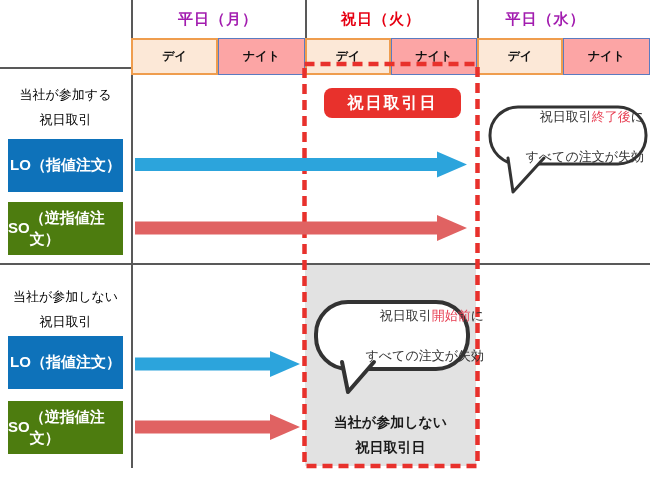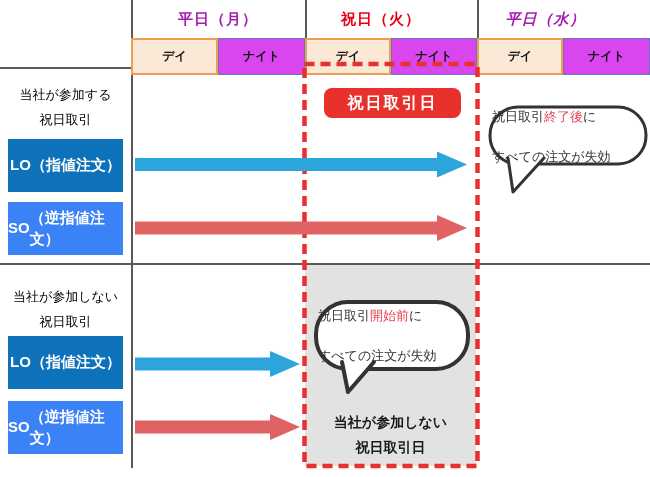--- a/index.html
+++ b/index.html
@@ -11,60 +11,60 @@
   
   .vline{width:1.5px;background:#595959;}
   .hline{height:1.5px;background:#595959;}
   
   .col-head{top:0;height:38px;display:flex;align-items:center;justify-content:center;
     font-size:15px;font-weight:bold;color:#a21caf;letter-spacing:1px;}
   .col-head.holiday{color:#e60012;}
   .subcell{top:38px;height:37px;display:flex;align-items:center;justify-content:center;
     font-size:12px;font-weight:bold;color:#111;}
   .day-cell{background:#fce8d7;border:2px solid #ef9d4e;}
-  .night-cell{background:#d946ef;border:1px solid #5b7bc0;}
+  .night-cell{background:#fca5a5;border:1px solid #5b7bc0;}
   
   .sec-label{left:0;width:131px;text-align:center;font-size:13px;color:#000000;line-height:25px;}
   
   .order-box{left:8px;width:115px;height:53px;display:flex;
     align-items:center;justify-content:center;color:#fff;font-weight:bold;line-height:1.35;}
   .order-box .l1{font-size:15px;}
   .order-box .l2{font-size:15px;}
   .lo{background:#0e72ba;}
-  .so{background:#3b82f6;}
+  .so{background:#4d7c0f;}
   
   .badge{left:324px;top:88px;width:137px;height:30px;background:#e8312c;border-radius:8px;
     display:flex;align-items:center;justify-content:center;color:#fff;font-size:16px;
     font-weight:bold;letter-spacing:2px;}
   
   .gray-box{left:305px;top:265px;width:171px;height:201px;background:#e2e2e2;}
   .gray-box-text{left:305px;width:171px;text-align:center;font-weight:bold;font-size:14px;
     color:#1a1a1a;line-height:25px;}
   
-  .bubble-text{display:flex;flex-direction:column;align-items:flex-start;justify-content:center;
+  .bubble-text{display:flex;flex-direction:column;align-items:flex-end;justify-content:center;
     font-size:13px;color:#333;line-height:19px;text-align:center;gap:21px;}
   .hl{color:#e73e52;}
   svg{position:absolute;left:0;top:0;}
 </style>
 </head>
 <body>
 
 <div class="canvas">
 
   <div class="abs gray-box"></div>
 
   <div class="abs vline" style="left:131px;top:0;height:468px;"></div>
   <div class="abs vline" style="left:305px;top:0;height:38px;"></div>
   <div class="abs vline" style="left:477px;top:0;height:38px;"></div>
   <div class="abs hline" style="left:0;top:67px;width:131px;"></div>
   <div class="abs hline" style="left:0;top:263px;width:650px;"></div>
 
   <div class="abs col-head" style="left:131px;width:174px;">平日（月）</div>
   <div class="abs col-head holiday" style="left:305px;width:152px;">祝日（火）</div>
-  <div class="abs col-head" style="left:477px;width:137px;font-style:italic;">平日（水）</div>
+  <div class="abs col-head" style="left:477px;width:137px;">平日（水）</div>
 
   <div class="abs subcell day-cell" style="left:131px;width:87px;">デイ</div>
   <div class="abs subcell night-cell" style="left:218px;width:87px;">ナイト</div>
   <div class="abs subcell day-cell" style="left:305px;width:86px;">デイ</div>
   <div class="abs subcell night-cell" style="left:391px;width:86px;">ナイト</div>
   <div class="abs subcell day-cell" style="left:477px;width:86px;">デイ</div>
   <div class="abs subcell night-cell" style="left:563px;width:87px;">ナイト</div>
 
   <div class="abs sec-label" style="top:82px;">
     <div>当社が参加する</div>
@@ -127,21 +127,21 @@
 
   <div class="abs badge">祝日取引日</div>
 
   <div class="abs bubble-text" style="left:492px;top:110px;width:152px;height:52px;">
     <div>
       <span>祝日取引</span><span class="hl">終了後</span><span>に</span>
     </div>
     <div>すべての注文が失効</div>
   </div>
 
-  <div class="abs bubble-text" style="left:318px;top:306px;width:148px;height:58px;">
+  <div class="abs bubble-text" style="left:336px;top:306px;width:148px;height:58px;">
     <div>
       <span>祝日取引</span><span class="hl">開始前</span><span>に</span>
     </div>
     <div>すべての注文が失効</div>
   </div>
 
   <div class="abs gray-box-text" style="top:410px;">
     <div>当社が参加しない</div>
     <div>祝日取引日</div>
   </div>

